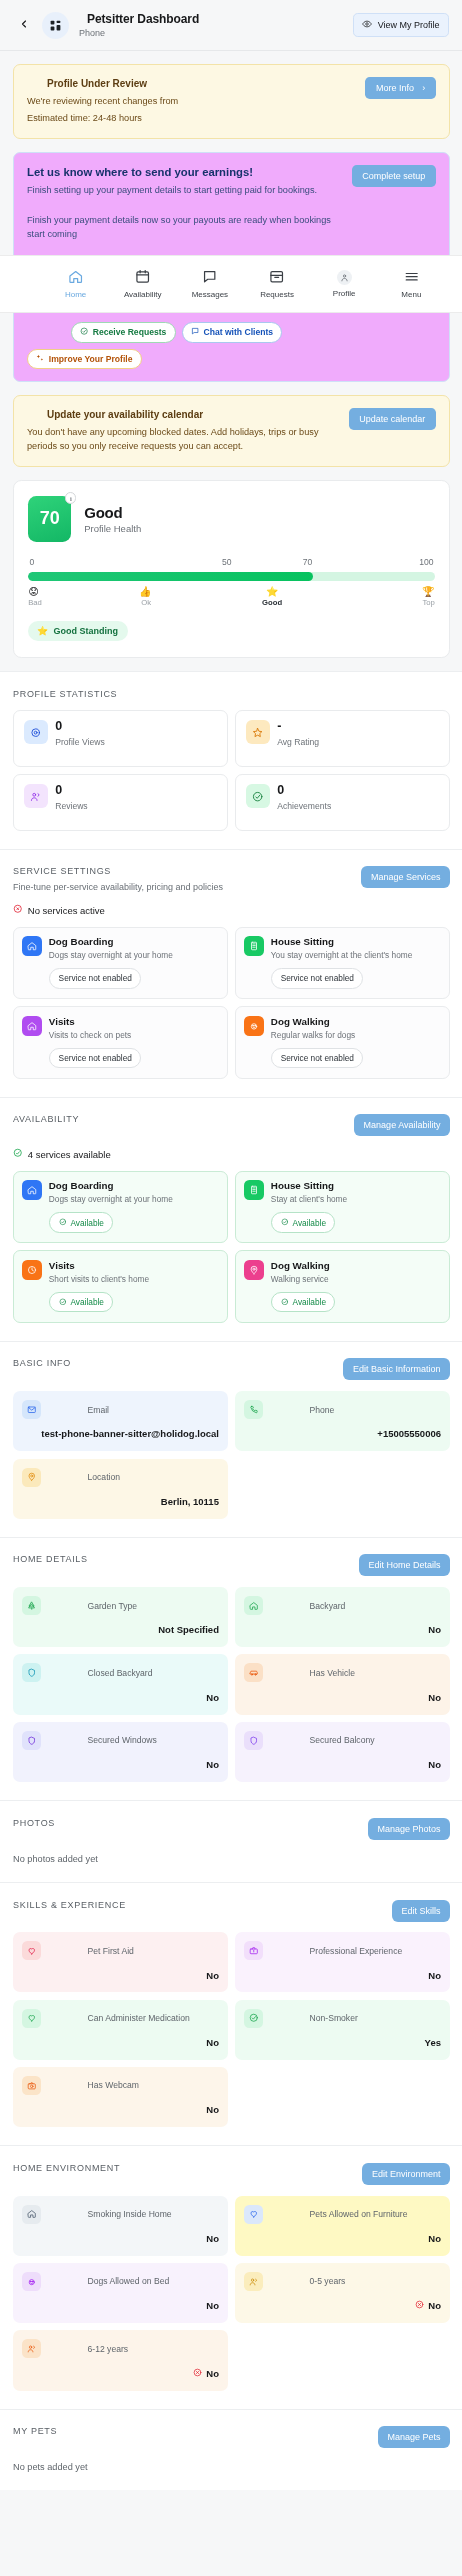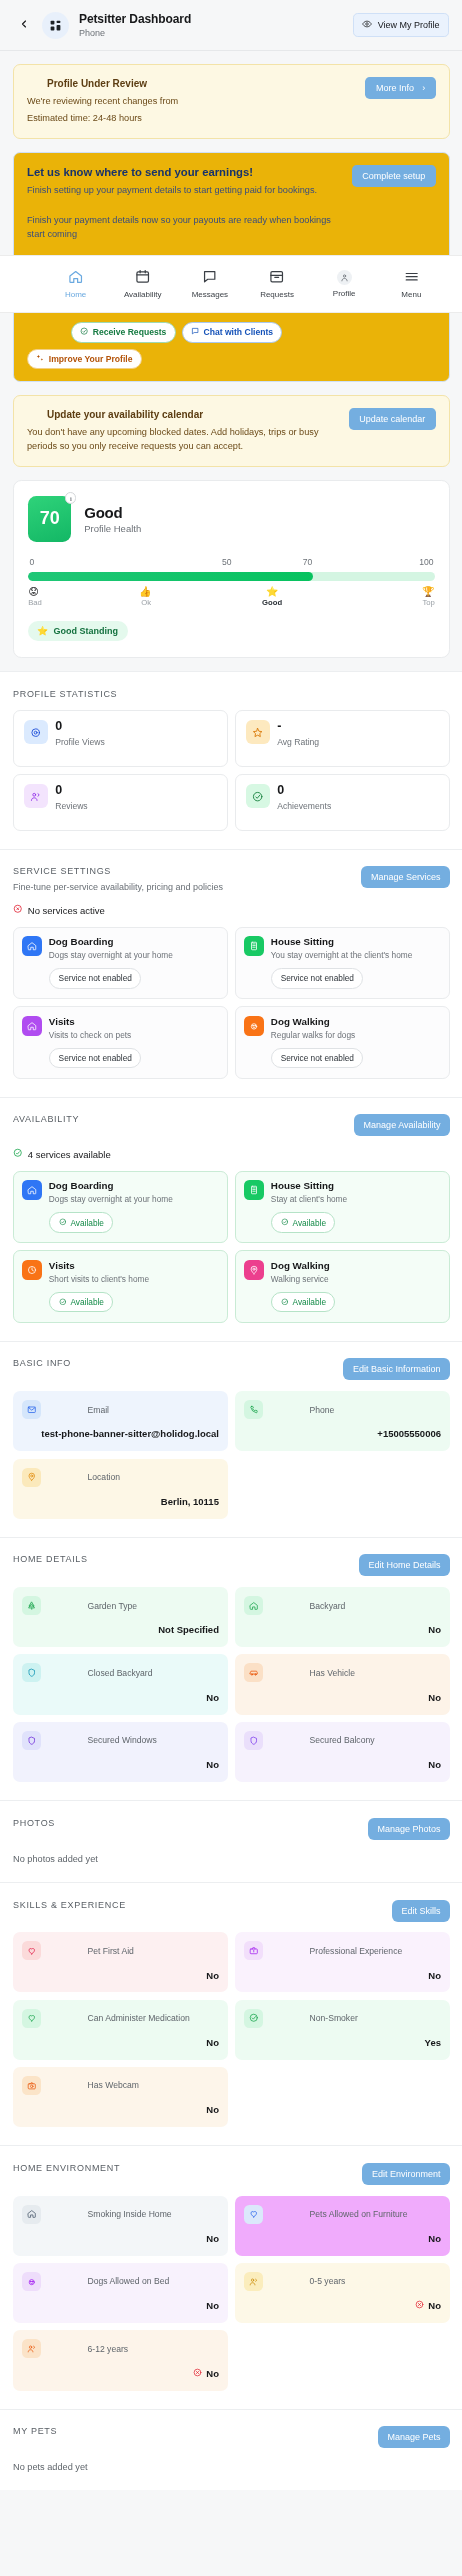--- a/index.html
+++ b/index.html
@@ -28,21 +28,21 @@
   }
   .back-chevron svg { width: 12px; height: 12px; }
   .app-badge {
     width: 27px; height: 27px; border-radius: 50%;
     background: #e8f0fb;
     display: flex; align-items: center; justify-content: center;
     margin-left: 8.3px; flex: none;
   }
   .app-badge svg { width: 13px; height: 13px; }
   .title-wrap { margin-left: 9.5px; flex: 1 1 auto; min-width: 0; }
-  .app-title { font-size: 12px; font-weight: 700; letter-spacing: -0.1px; line-height: 1.2; }
+  .app-title { font-size: 12px; font-weight: 700; letter-spacing: -0.1px; line-height: 1.2; margin-left: 8px; }
   .app-sub { font-size: 9px; color: #6d7278; margin-top: 1.2px; }
   .view-profile-btn {
     display: inline-flex; align-items: center; gap: 5.3px;
     background: #eaf2fd; border: 0.6px solid #cfe0f7;
     color: #14161a; font-size: 9px;
     border-radius: 4.7px; padding: 4.7px 8.3px;
     cursor: pointer; flex: none;
   }
   .view-profile-btn svg { width: 10px; height: 10px; }
 
@@ -50,21 +50,21 @@
   .page { padding: 0 0 24px 0; }
 
   
   .banner {
     margin: 13px 13px 0 13px;
     border-radius: 7.1px;
     padding: 12px 13px;
     position: relative;
   }
   .banner-amber { background: #fdf8e3; border: 0.6px solid #f3e3a8; }
-  .banner-blue  { background: #eab308; border: 0.6px solid #cfe0f7; }
+  .banner-blue  { background: #f0abfc; border: 0.6px solid #cfe0f7; }
   .banner-row { display: flex; align-items: flex-start; gap: 9.5px; }
   .banner-text { flex: 1 1 auto; min-width: 0; }
   .banner-title { font-size: 10px; font-weight: 700; line-height: 1.3; }
   .banner-title.amber { color: #5c3d12; padding-left: 20px; }
   .banner-title.blue  { color: #17326b; }
   .banner-title.blue.big { font-size: 11.3px; }
   .banner-line { font-size: 9.2px; line-height: 1.55; margin-top: 3.6px; }
   .banner-line.amber { color: #6b4a18; }
   .banner-line.blue  { color: #3a4d7d; }
   .pill-btn {
@@ -897,21 +897,21 @@
               <svg viewBox="0 0 24 24" fill="none" stroke="#475569" stroke-width="1.9" stroke-linecap="round" stroke-linejoin="round">
                 <path d="M3 11l9-7 9 7v9a1 1 0 0 1-1 1h-5v-6H9v6H4a1 1 0 0 1-1-1z"></path>
               </svg>
             </span>
             <span class="info-cap">Smoking Inside Home</span>
           </div>
           <div class="info-val">
             <span>No</span>
           </div>
         </div>
-        <div class="info-tile" style="background:#f0abfc">
+        <div class="info-tile" style="background:#fef9c3">
           <div class="info-head">
             <span class="info-ico" style="background:#dbe8fb">
               <svg viewBox="0 0 24 24" fill="none" stroke="#2563eb" stroke-width="1.9" stroke-linecap="round" stroke-linejoin="round">
                 <path d="M12 20s-7-4.6-7-9.4A4.1 4.1 0 0 1 12 7.6 4.1 4.1 0 0 1 19 10.6C19 15.4 12 20 12 20z"></path>
               </svg>
             </span>
             <span class="info-cap">Pets Allowed on Furniture</span>
           </div>
           <div class="info-val">
             <span>No</span>

